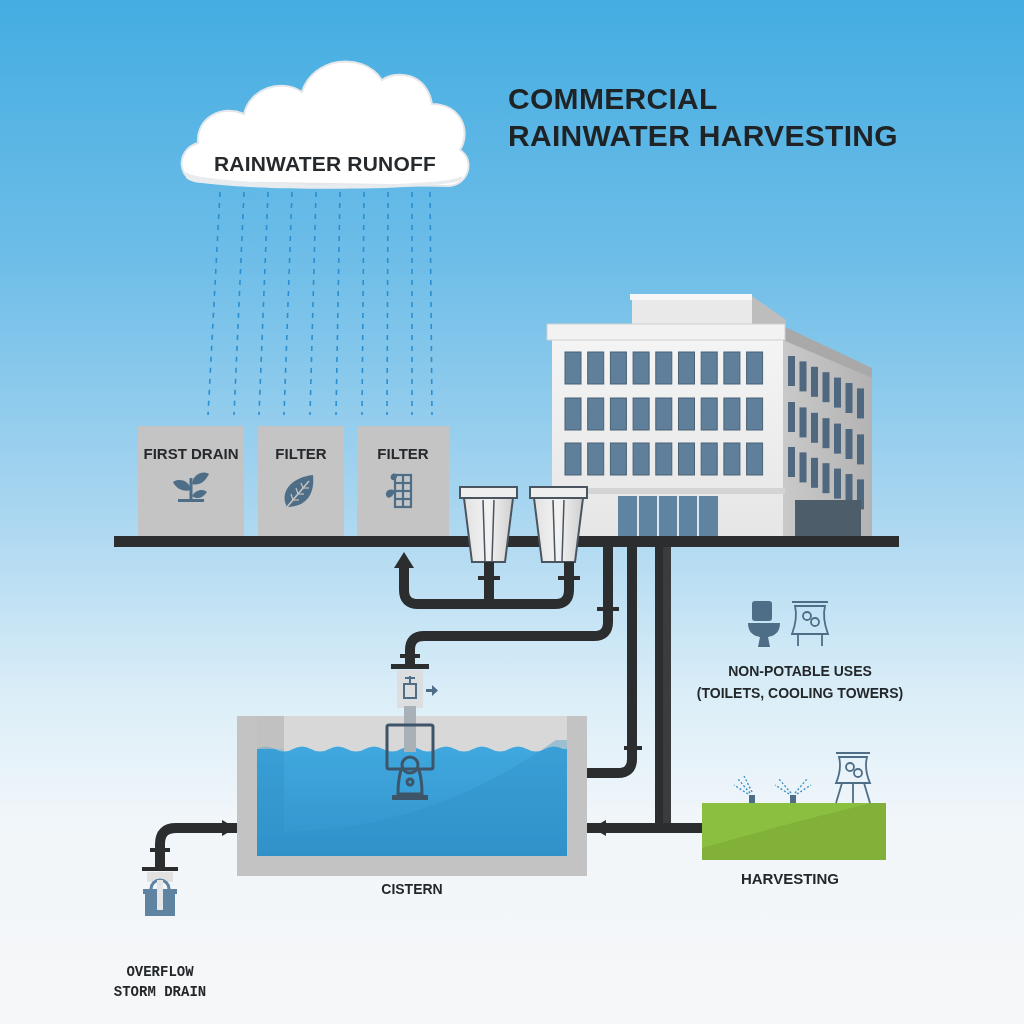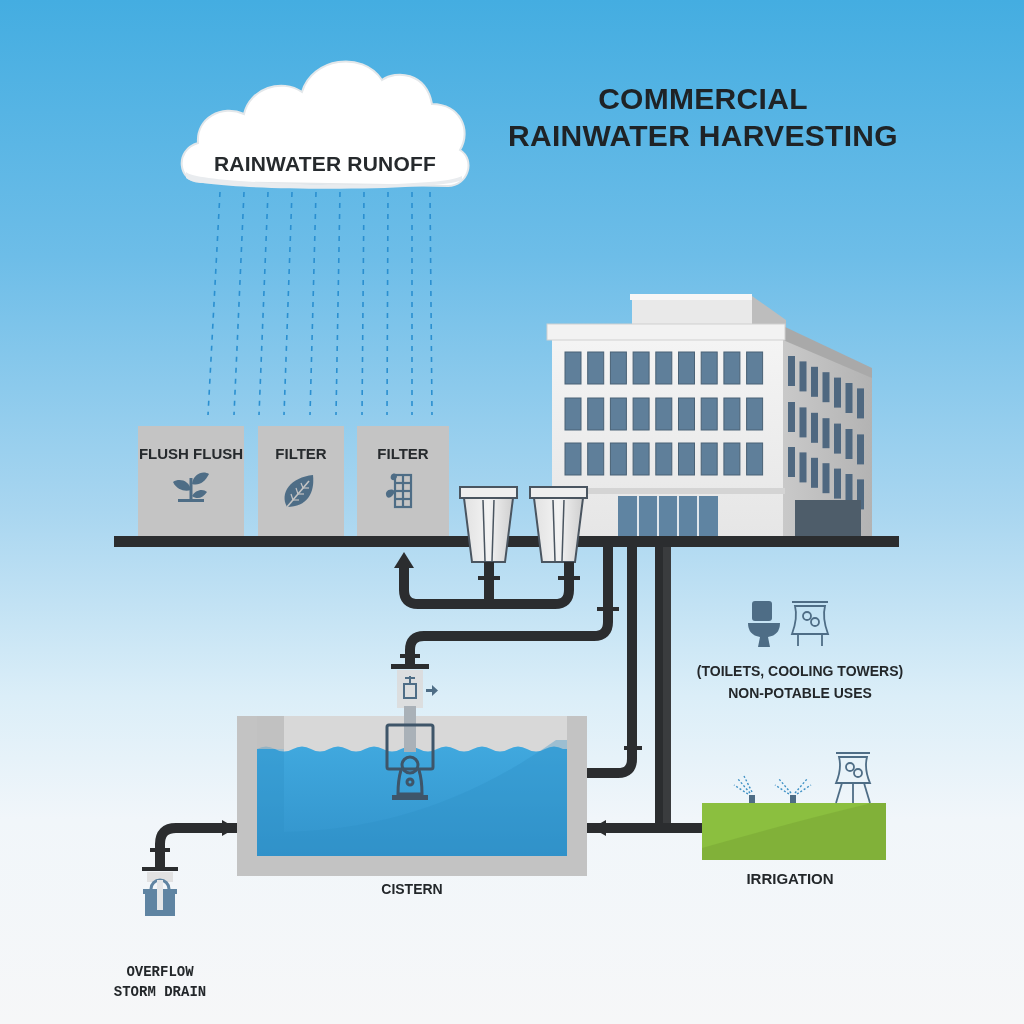--- a/index.html
+++ b/index.html
@@ -1,21 +1,21 @@
 <!DOCTYPE html>
 <html><head>
 <meta charset="utf-8">
 <style>
   html, body { margin: 0; padding: 0; }
   body {
     width: 1024px; height: 1024px; overflow: hidden; position: relative;
     background: linear-gradient(to bottom, #44ade1 0%, #6dbde8 25%, #a9d6f0 50%, #dbeef8 68%, #f1f6fa 80%, #f6f7f8 100%);
     font-family: "Liberation Sans", "DejaVu Sans", sans-serif;
   }
-  .abs { position: absolute; text-align: center; }
+  .abs { position: absolute; }
   .title {
     left: 508px; top: 80px; font-size: 30px; font-weight: bold; color: #1f2326;
     line-height: 37px; letter-spacing: 0.3px;
   }
   .title div { white-space: nowrap; }
   .cloud-label {
     left: 180px; top: 152px; width: 290px; text-align: center;
     font-size: 21px; font-weight: bold; color: #262a2d; letter-spacing: 0.2px;
   }
   .box-label {
@@ -310,29 +310,29 @@
   </g>
 </svg>
 
 <div class="abs title">
   <div>COMMERCIAL</div>
   <div>RAINWATER HARVESTING</div>
 </div>
 
 <div class="abs cloud-label">RAINWATER RUNOFF</div>
 
-<div class="abs box-label" style="left:138px; top:445px; width:106px;">FLUSH FLUSH</div>
+<div class="abs box-label" style="left:138px; top:445px; width:106px;">FIRST DRAIN</div>
 <div class="abs box-label" style="left:258px; top:445px; width:86px;">FILTER</div>
 <div class="abs box-label" style="left:357px; top:445px; width:92px;">FILTER</div>
 
 <div class="abs lbl" style="left:312px; top:881px; width:200px; font-size:14px;">CISTERN</div>
 
 <div class="abs lbl" style="left:90px; top:962px; width:140px; font-size:14px; line-height:20px;font-family:Liberation Mono, monospace;">
   <div>OVERFLOW</div>
   <div>STORM DRAIN</div>
 </div>
 
 <div class="abs lbl" style="left:690px; top:660px; width:220px; font-size:14px; line-height:22px; font-weight:bold;">
+  <div>NON-POTABLE USES</div>
   <div>(TOILETS, COOLING TOWERS)</div>
-  <div>NON-POTABLE USES</div>
 </div>
 
-<div class="abs lbl" style="left:700px; top:870px; width:180px; font-size:15px;">IRRIGATION</div>
+<div class="abs lbl" style="left:700px; top:870px; width:180px; font-size:15px;">HARVESTING</div>
 
 </body></html>

